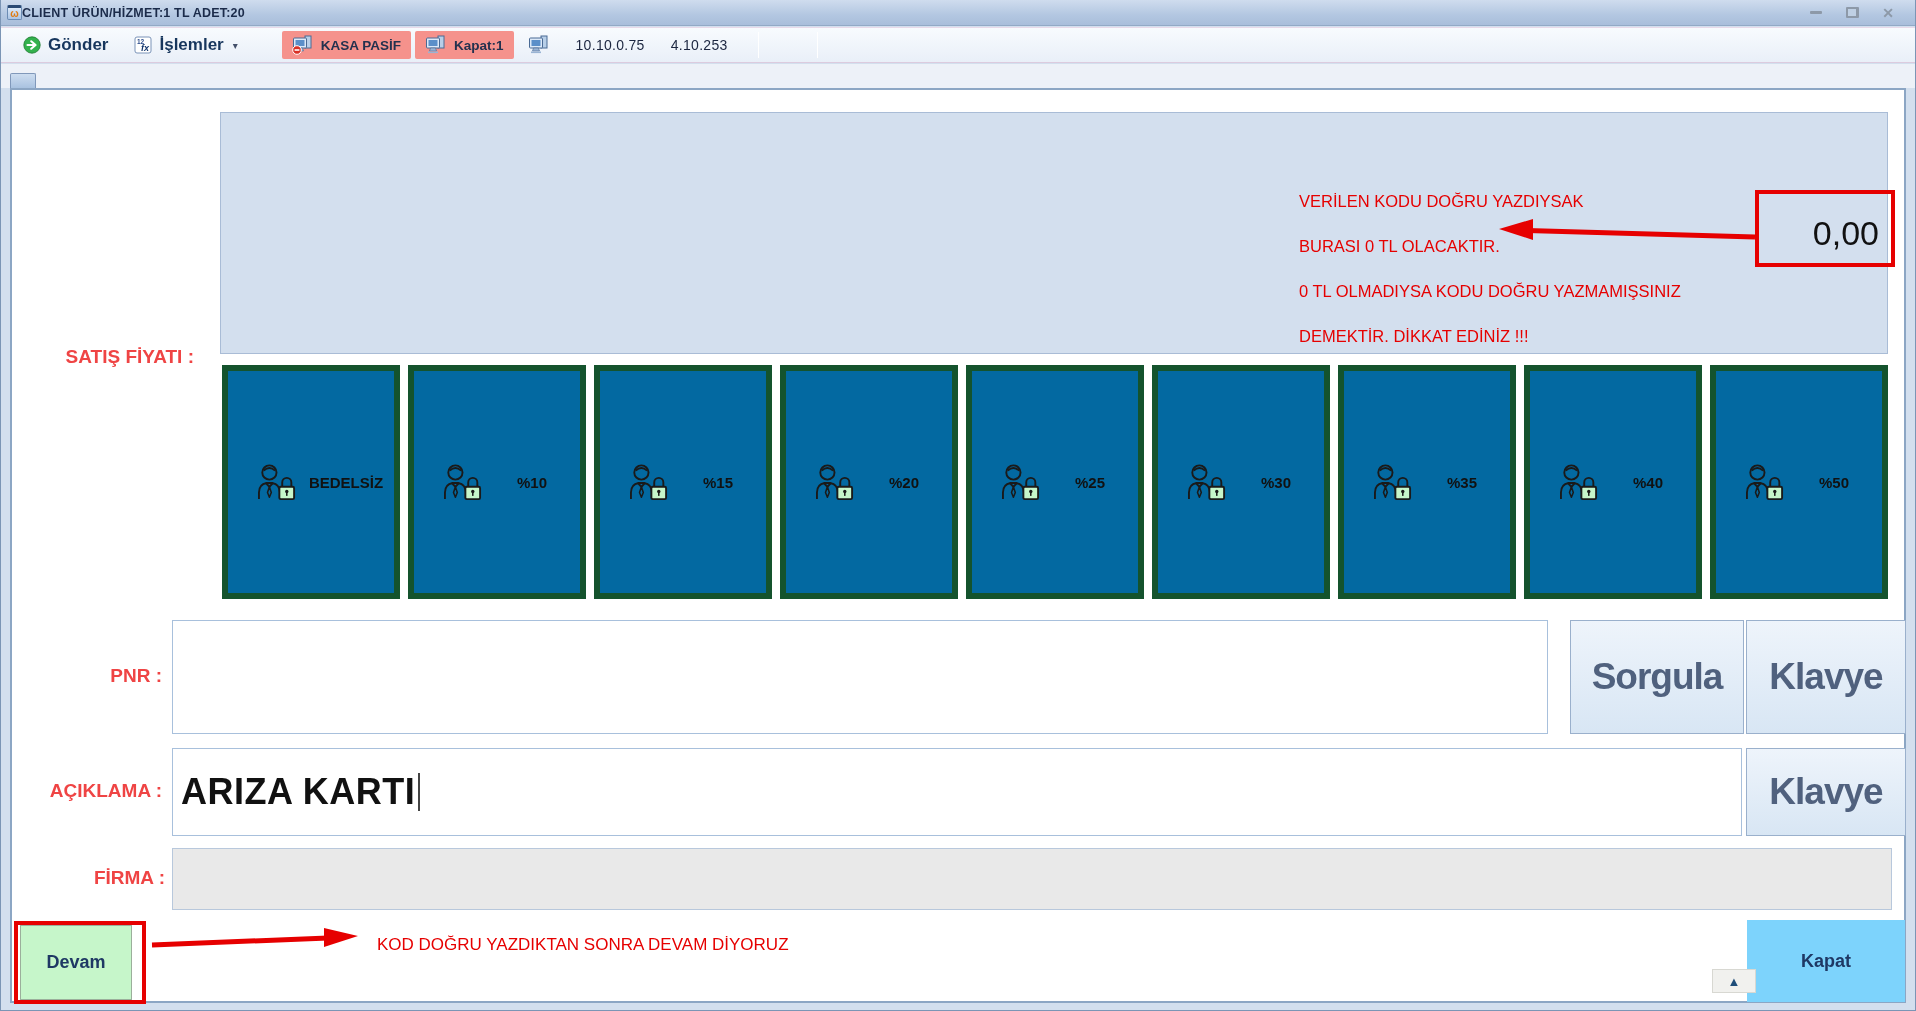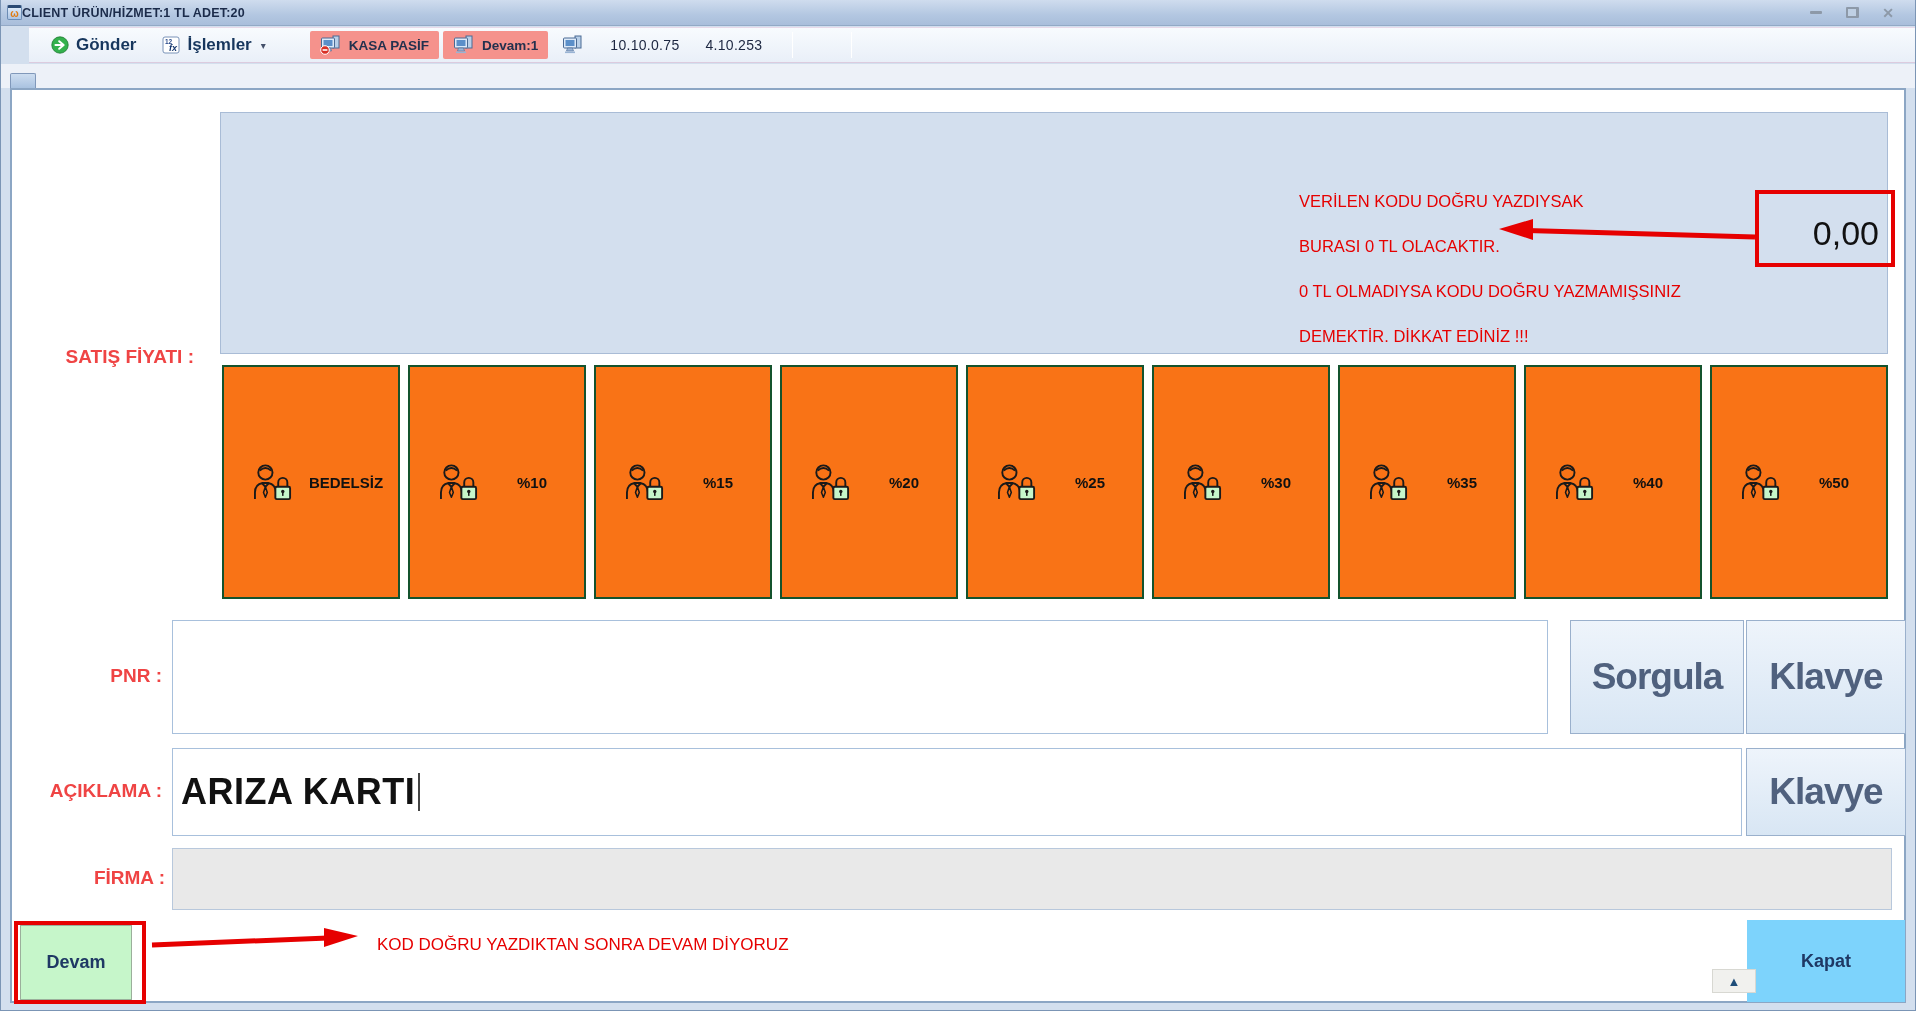--- a/index.html
+++ b/index.html
@@ -21,21 +21,21 @@
   .glyph-min { width:12px; height:3px; background:#8d99a8; border-radius:1px; }
   .glyph-restore { position:relative; width:13px; height:11px; }
   .glyph-restore::before { content:""; position:absolute; right:0; top:0; width:8px; height:7px; border:2px solid #8d99a8; border-radius:1px; }
   .glyph-restore::after  { content:""; position:absolute; left:0; bottom:0; width:8px; height:7px; border:2px solid #8d99a8; border-radius:1px; background:#bfd0e4; }
   .glyph-close { color:#8d99a8; font-size:14px; font-weight:bold; line-height:1; }
 
   
   .toolbar { position:absolute; left:1px; top:27px; right:1px; height:36px;
     background:linear-gradient(#f8fbfe,#e9eff8);
     border-top:1px solid #e8d9e9; border-bottom:1px solid #dccbde;
-    display:flex; align-items:center;margin-left:28px; }
+    display:flex; align-items:center; }
   .tb-item { display:flex; align-items:center; gap:7px; padding:4px 8px; border-radius:2px; }
   .tb-main-label { font-size:17px; font-weight:bold; color:#17365d; }
   .tb-item.red { background:#f5928c; margin-right:4px; padding:4px 10px; }
   .tb-item.red .tb-red-label { font-size:13.5px; font-weight:600; color:#23314e; }
   .caret { font-size:10px; color:#44506a; margin-left:2px; }
   .ip { font-size:14px; color:#1c2640; margin-left:26px; letter-spacing:.3px; }
   .tb-sep { width:1px; height:26px; background:#c6cddc; border-right:1px solid #ffffff; margin-left:30px; }
   .pc-wrap { display:flex; align-items:center; margin-left:10px; }
 
   
@@ -61,21 +61,21 @@
   .arrow-top { position:absolute; left:1485px; top:125px; z-index:4; }
 
   .field-label { position:absolute; font-weight:bold; color:#ef4444; text-align:right; white-space:nowrap; }
   .lbl-satis   { left:0; width:182px; top:256px; font-size:19px; }
   .lbl-pnr     { left:0; width:150px; top:575px; font-size:19px;padding-left:32px; }
   .lbl-aciklama{ left:0; width:150px; top:690px; font-size:19px; }
   .lbl-firma   { left:0; width:153px; top:777px; font-size:19px; }
 
   .discount-row { position:absolute; left:210px; top:275px; width:1666px; height:234px;
     display:flex; gap:8px; }
-  .disc-btn { flex:1; background:#f97316; border:2px solid #14532d;
+  .disc-btn { flex:1; background:#0369a1; border:6px solid #14532d;
     display:flex; align-items:center; padding-left:28px; cursor:pointer; }
   .disc-btn .dlabel { flex:1; text-align:center; font-size:15px; font-weight:bold; color:#111; }
   .disc-btn svg { flex:0 0 auto; }
 
   .pnr-input { position:absolute; left:160px; top:530px; width:1376px; height:114px;
     border:1px solid #a8c0dc; background:#fff; font-size:30px; font-weight:bold; padding:0 10px; outline:none; }
   .big-btn { position:absolute; background:linear-gradient(#eef4fb,#d8e6f4);
     border:1px solid #9ab0cc; display:flex; align-items:center; justify-content:center;
     font-size:37px; font-weight:bold; color:#50617e; letter-spacing:-1px; cursor:pointer; }
   .btn-sorgula { left:1558px; top:530px; width:174px; height:114px; }
@@ -158,21 +158,21 @@
       <span class="tb-red-label">KASA PASİF</span>
     </div>
     <div class="tb-item red">
       <svg width="22" height="20" viewBox="0 0 22 20">
         <rect x="13" y="1" width="6" height="12" fill="#b8cfe8" stroke="#4a6a94"></rect>
         <rect x="1.5" y="3" width="13" height="10" rx="1" fill="#dce9f8" stroke="#4a6a94"></rect>
         <rect x="3.5" y="5" width="9" height="6" fill="#5b8fc9"></rect>
         <path d="M5.5 13 h5 l1 3 h-7 z" fill="#9ab4d4" stroke="#4a6a94" stroke-width="0.6"></path>
         <rect x="3" y="16.5" width="10" height="1.6" fill="#9ab4d4"></rect>
       </svg>
-      <span class="tb-red-label">Devam:1</span>
+      <span class="tb-red-label">Kapat:1</span>
     </div>
 
     <span class="pc-wrap">
       <svg width="22" height="20" viewBox="0 0 22 20">
         <rect x="13" y="1" width="6" height="12" fill="#b8cfe8" stroke="#4a6a94"></rect>
         <rect x="1.5" y="3" width="13" height="10" rx="1" fill="#dce9f8" stroke="#4a6a94"></rect>
         <rect x="3.5" y="5" width="9" height="6" fill="#5b8fc9"></rect>
         <path d="M5.5 13 h5 l1 3 h-7 z" fill="#9ab4d4" stroke="#4a6a94" stroke-width="0.6"></path>
         <rect x="3" y="16.5" width="10" height="1.6" fill="#9ab4d4"></rect>
       </svg>

